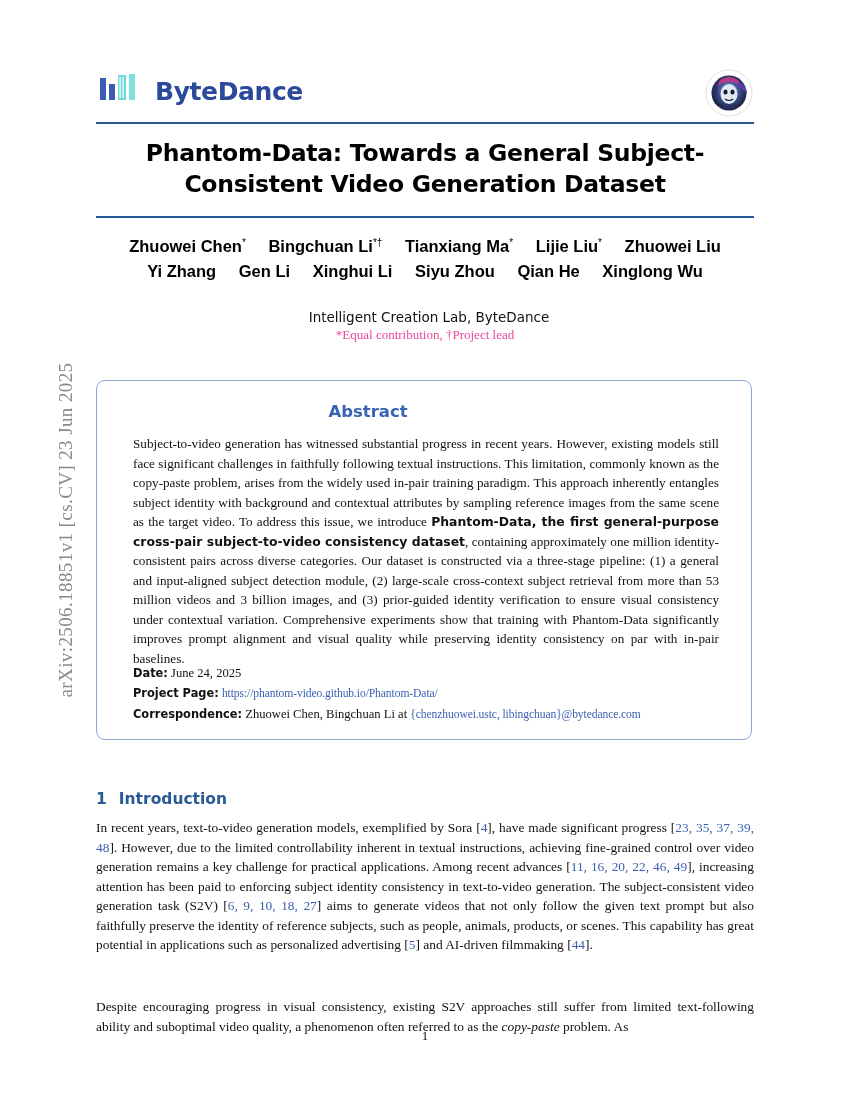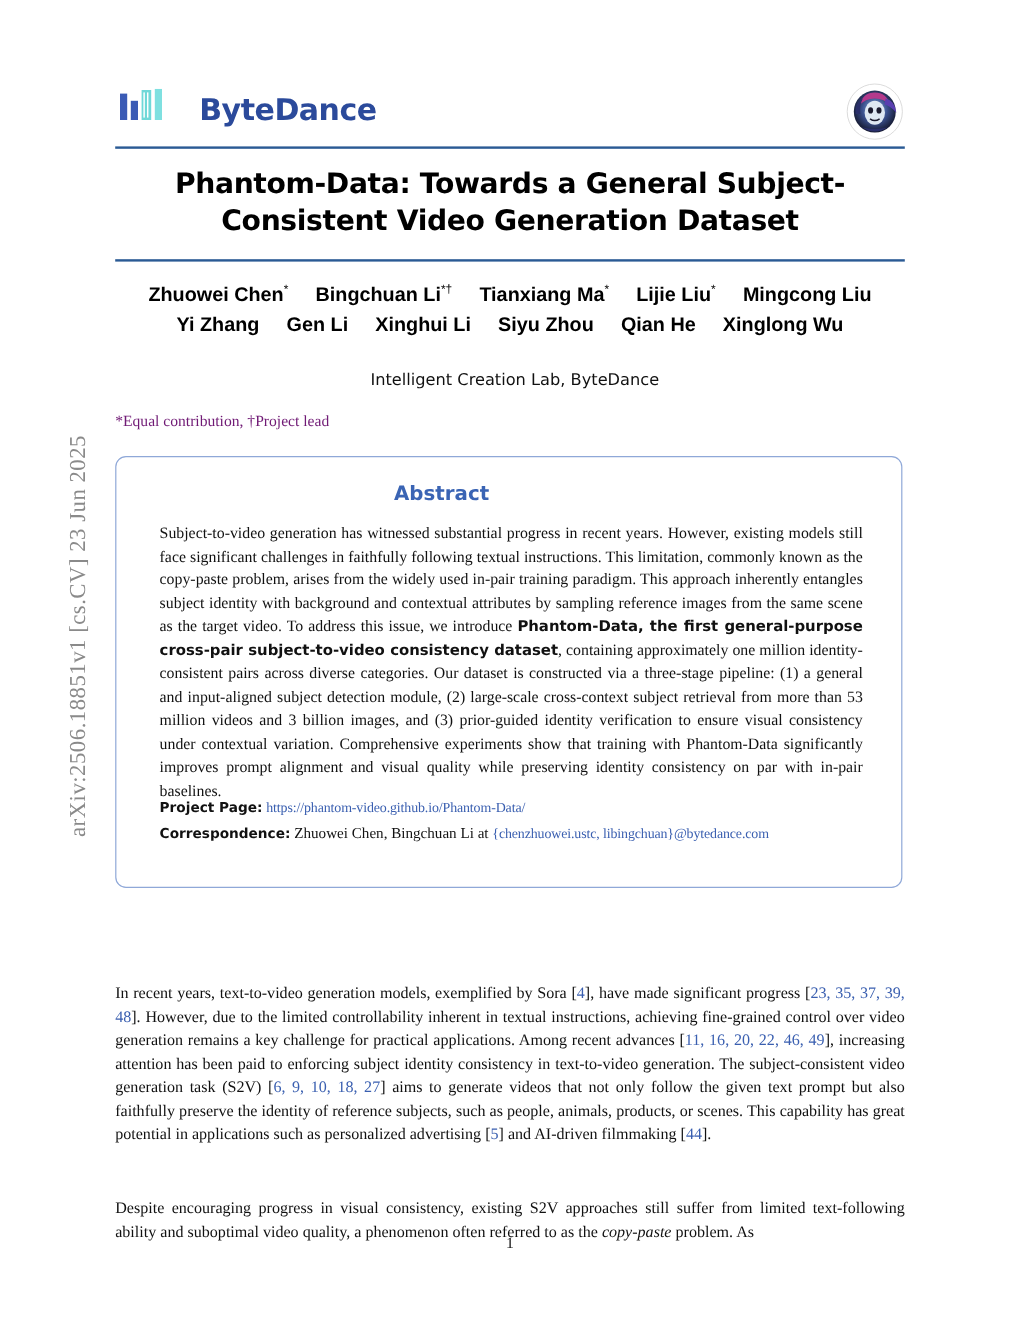--- a/index.html
+++ b/index.html
@@ -34,21 +34,21 @@
     width:658px; height:1100px;
   }
 
   
   .header-bar {
     position:absolute; left:0; top:68px;
     width:658px; height:52px;
   }
   .bd-logo {
     position:absolute; left:4px; top:6px;
-    display:flex; align-items:center; gap:20px;
+    display:flex; align-items:center; gap:9px;
   }
   .bd-mark { display:block; }
   .bd-word {
     font-family:"DejaVu Sans", sans-serif;
     font-size:25px; font-weight:700;
     color:#2b4a9b; letter-spacing:-0.4px;
   }
   .phantom-logo {
     position:absolute; right:0px; top:0px;
     width:50px; height:50px;
@@ -90,25 +90,25 @@
   .auth { white-space:nowrap; margin:0 9px; }
 
   .affil {
     position:absolute; left:4px; top:309px;
     width:658px; text-align:center;
     font-family:"DejaVu Sans", sans-serif;
     font-size:13.5px;
     color:#111;
   }
   .footnote {
-    position:absolute; left:0; top:343px;
-    width:658px; 
+    position:absolute; left:0; top:327px;
+    width:658px; text-align:center;
     font-family:"Liberation Serif", serif;
     font-size:13px;
-    color:#701a75;
+    color:#ec4899;
   }
 
   
   .abstract-box {
     position:absolute; left:0; top:380px;
     width:656px; height:360px;
     border:1.4px solid #8fa8d8;
     border-radius:9px;
     box-sizing:border-box;
   }
@@ -241,50 +241,57 @@
   <div class="title">Phantom-Data: Towards a General Subject-Consistent Video Generation Dataset</div>
 
   <div class="rule rule-title"></div>
 
   <div class="authors">
     <div>
       <span class="auth"><span>Zhuowei Chen</span><sup>*</sup></span>
       <span class="auth"><span>Bingchuan Li</span><sup>*†</sup></span>
       <span class="auth"><span>Tianxiang Ma</span><sup>*</sup></span>
       <span class="auth"><span>Lijie Liu</span><sup>*</sup></span>
-      <span class="auth"><span>Mingcong Liu</span></span>
+      <span class="auth"><span>Zhuowei Liu</span></span>
     </div>
     <div>
       <span class="auth"><span>Yi Zhang</span></span>
       <span class="auth"><span>Gen Li</span></span>
       <span class="auth"><span>Xinghui Li</span></span>
       <span class="auth"><span>Siyu Zhou</span></span>
       <span class="auth"><span>Qian He</span></span>
       <span class="auth"><span>Xinglong Wu</span></span>
     </div>
   </div>
 
   <div class="affil">Intelligent Creation Lab, ByteDance</div>
   <div class="footnote">*Equal contribution, †Project lead</div>
 
   <div class="abstract-box"></div>
   <div class="abstract-head">Abstract</div>
   <div class="abstract-body"><span>Subject-to-video generation has witnessed substantial progress in recent years. However, existing models still face significant challenges in faithfully following textual instructions. This limitation, commonly known as the copy-paste problem, arises from the widely used in-pair training paradigm. This approach inherently entangles subject identity with background and contextual attributes by sampling reference images from the same scene as the target video. To address this issue, we introduce </span><b class="sans">Phantom-Data, the first general-purpose cross-pair subject-to-video consistency dataset</b><span>, containing approximately one million identity-consistent pairs across diverse categories. Our dataset is constructed via a three-stage pipeline: (1) a general and input-aligned subject detection module, (2) large-scale cross-context subject retrieval from more than 53 million videos and 3 billion images, and (3) prior-guided identity verification to ensure visual consistency under contextual variation. Comprehensive experiments show that training with Phantom-Data significantly improves prompt alignment and visual quality while preserving identity consistency on par with in-pair baselines.</span></div>
 
   <div class="meta">
     <div>
+      <span class="lbl">Date:</span>
+      <span>June 24, 2025</span>
+    </div>
+    <div>
       <span class="lbl">Project Page:</span>
       <span class="mono">https://phantom-video.github.io/Phantom-Data/</span>
     </div>
     <div>
       <span class="lbl">Correspondence:</span>
       <span>Zhuowei Chen, Bingchuan Li at </span><span class="mono">{chenzhuowei.ustc, libingchuan}@bytedance.com</span>
     </div>
   </div>
 
+  <div class="sec-head">
+    <span class="num">1</span><span>Introduction</span>
+  </div>
 
   <div class="body-text p1"><span>In recent years, text-to-video generation models, exemplified by Sora [</span><span class="cit">4</span><span>], have made significant progress [</span><span class="cit">23, 35, 37, 39, 48</span><span>]. However, due to the limited controllability inherent in textual instructions, achieving fine-grained control over video generation remains a key challenge for practical applications. Among recent advances [</span><span class="cit">11, 16, 20, 22, 46, 49</span><span>], increasing attention has been paid to enforcing subject identity consistency in text-to-video generation. The subject-consistent video generation task (S2V) [</span><span class="cit">6, 9, 10, 18, 27</span><span>] aims to generate videos that not only follow the given text prompt but also faithfully preserve the identity of reference subjects, such as people, animals, products, or scenes. This capability has great potential in applications such as personalized advertising [</span><span class="cit">5</span><span>] and AI-driven filmmaking [</span><span class="cit">44</span><span>].</span></div>
 
   <div class="body-text p2"><span>Despite encouraging progress in visual consistency, existing S2V approaches still suffer from limited text-following ability and suboptimal video quality, a phenomenon often referred to as the </span><span class="ital">copy-paste</span><span> problem. As</span></div>
 
   <div class="page-num">1</div>
 
 </div>
 
 </body></html>

